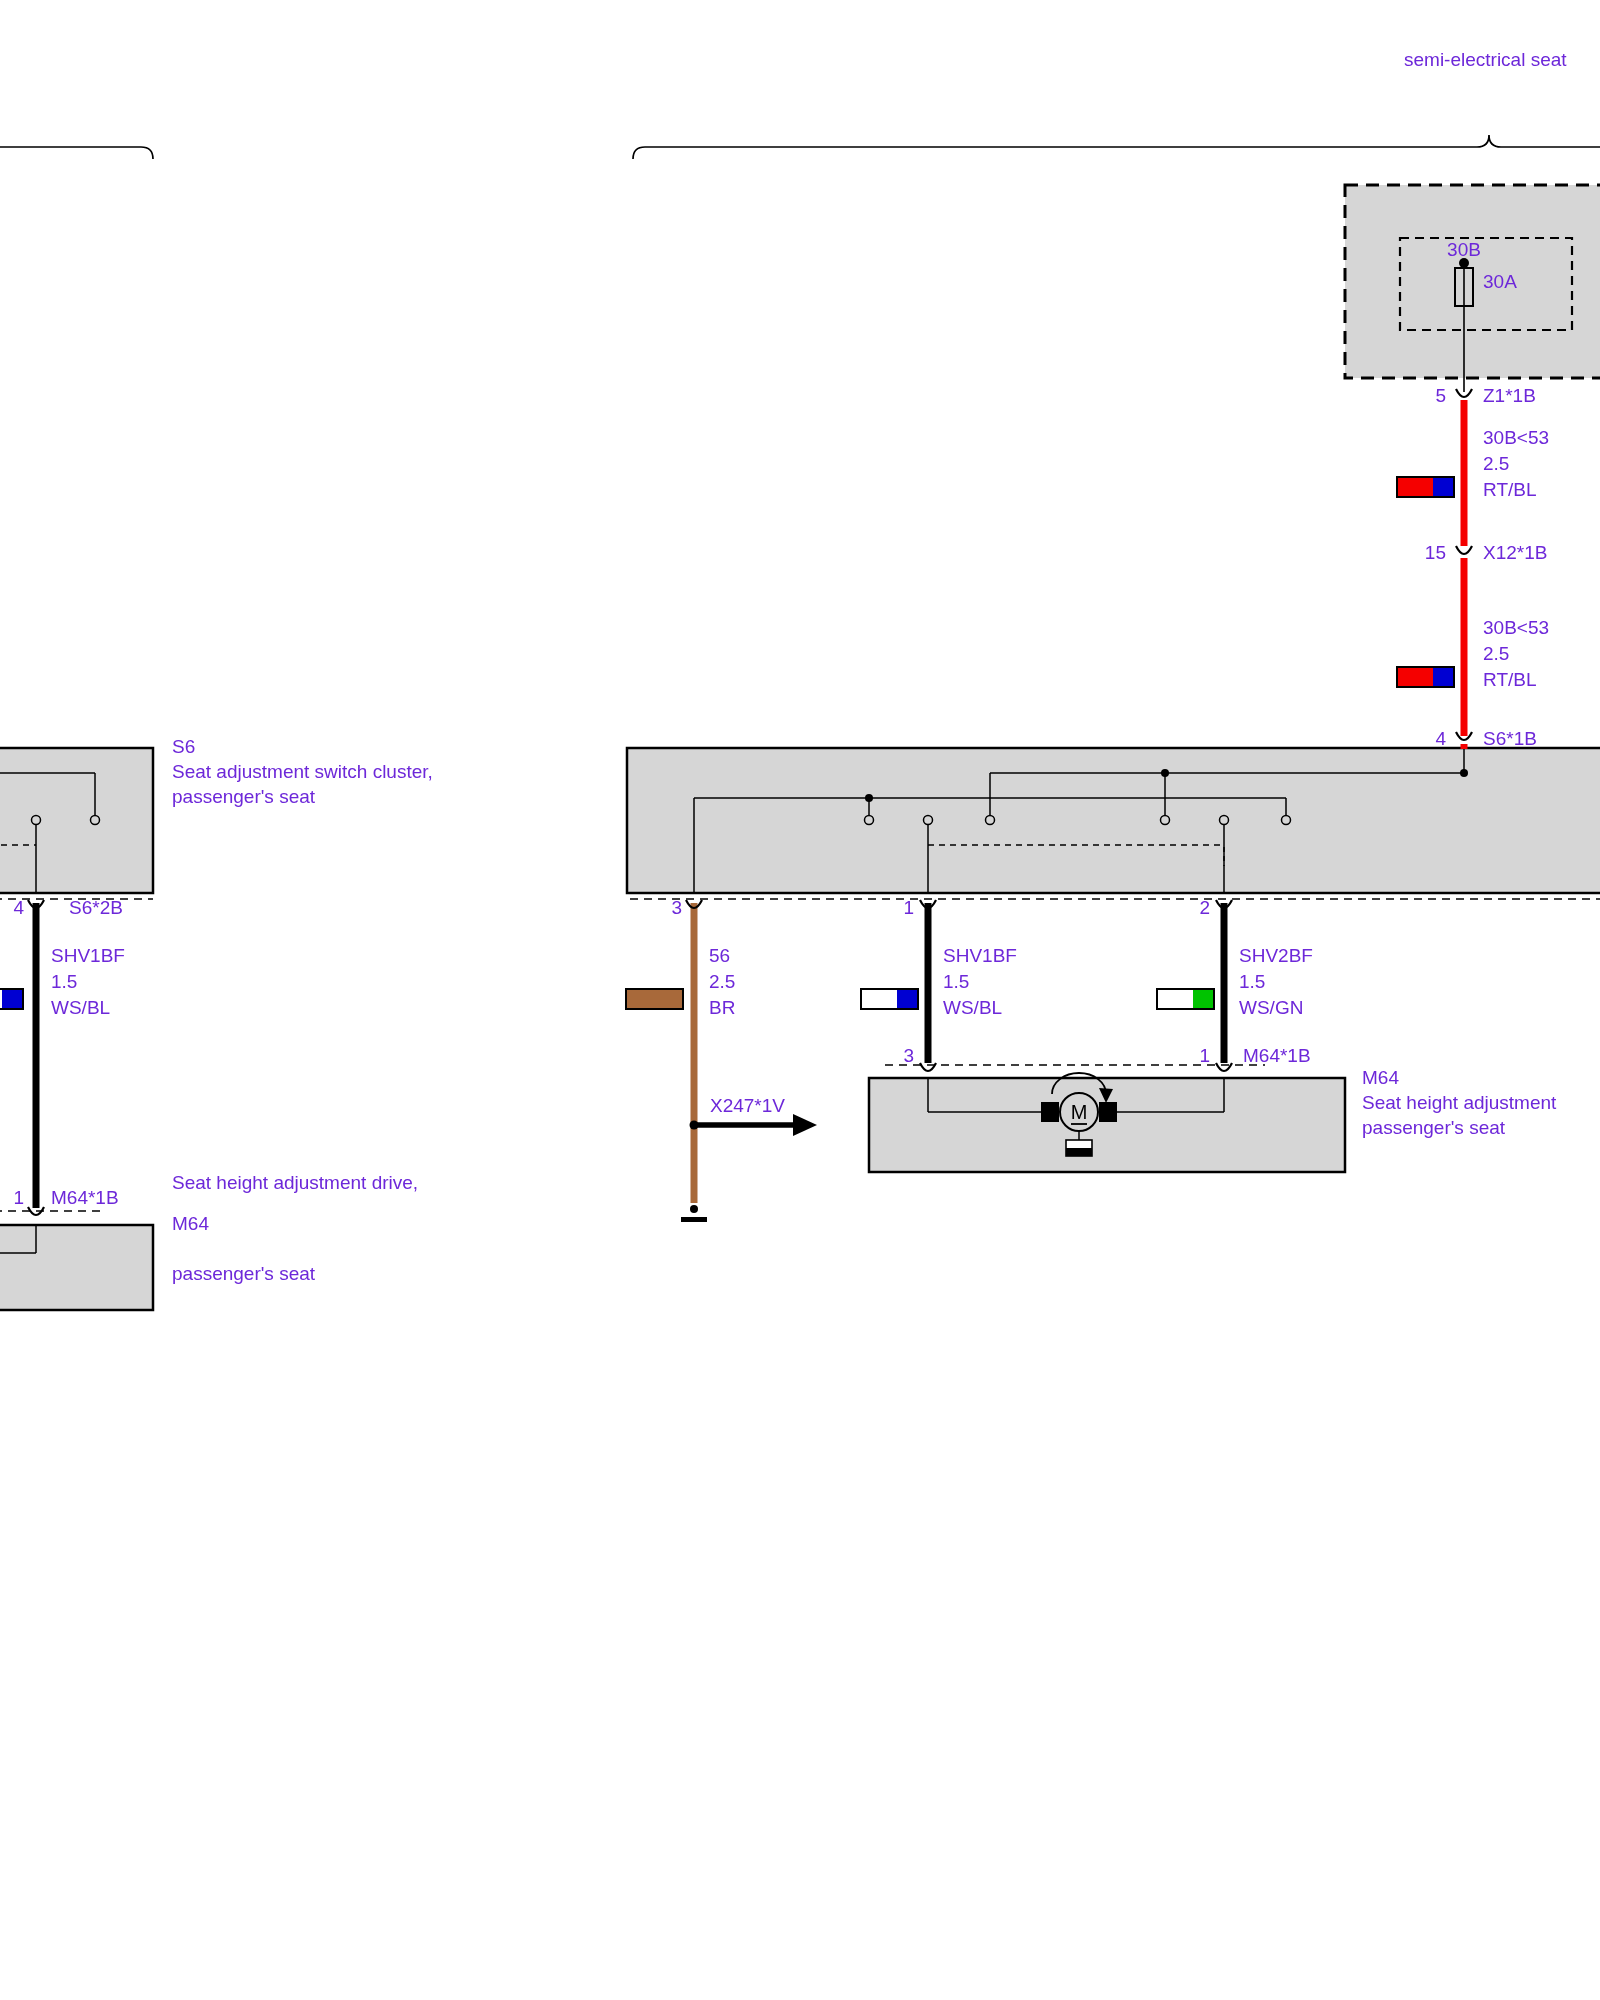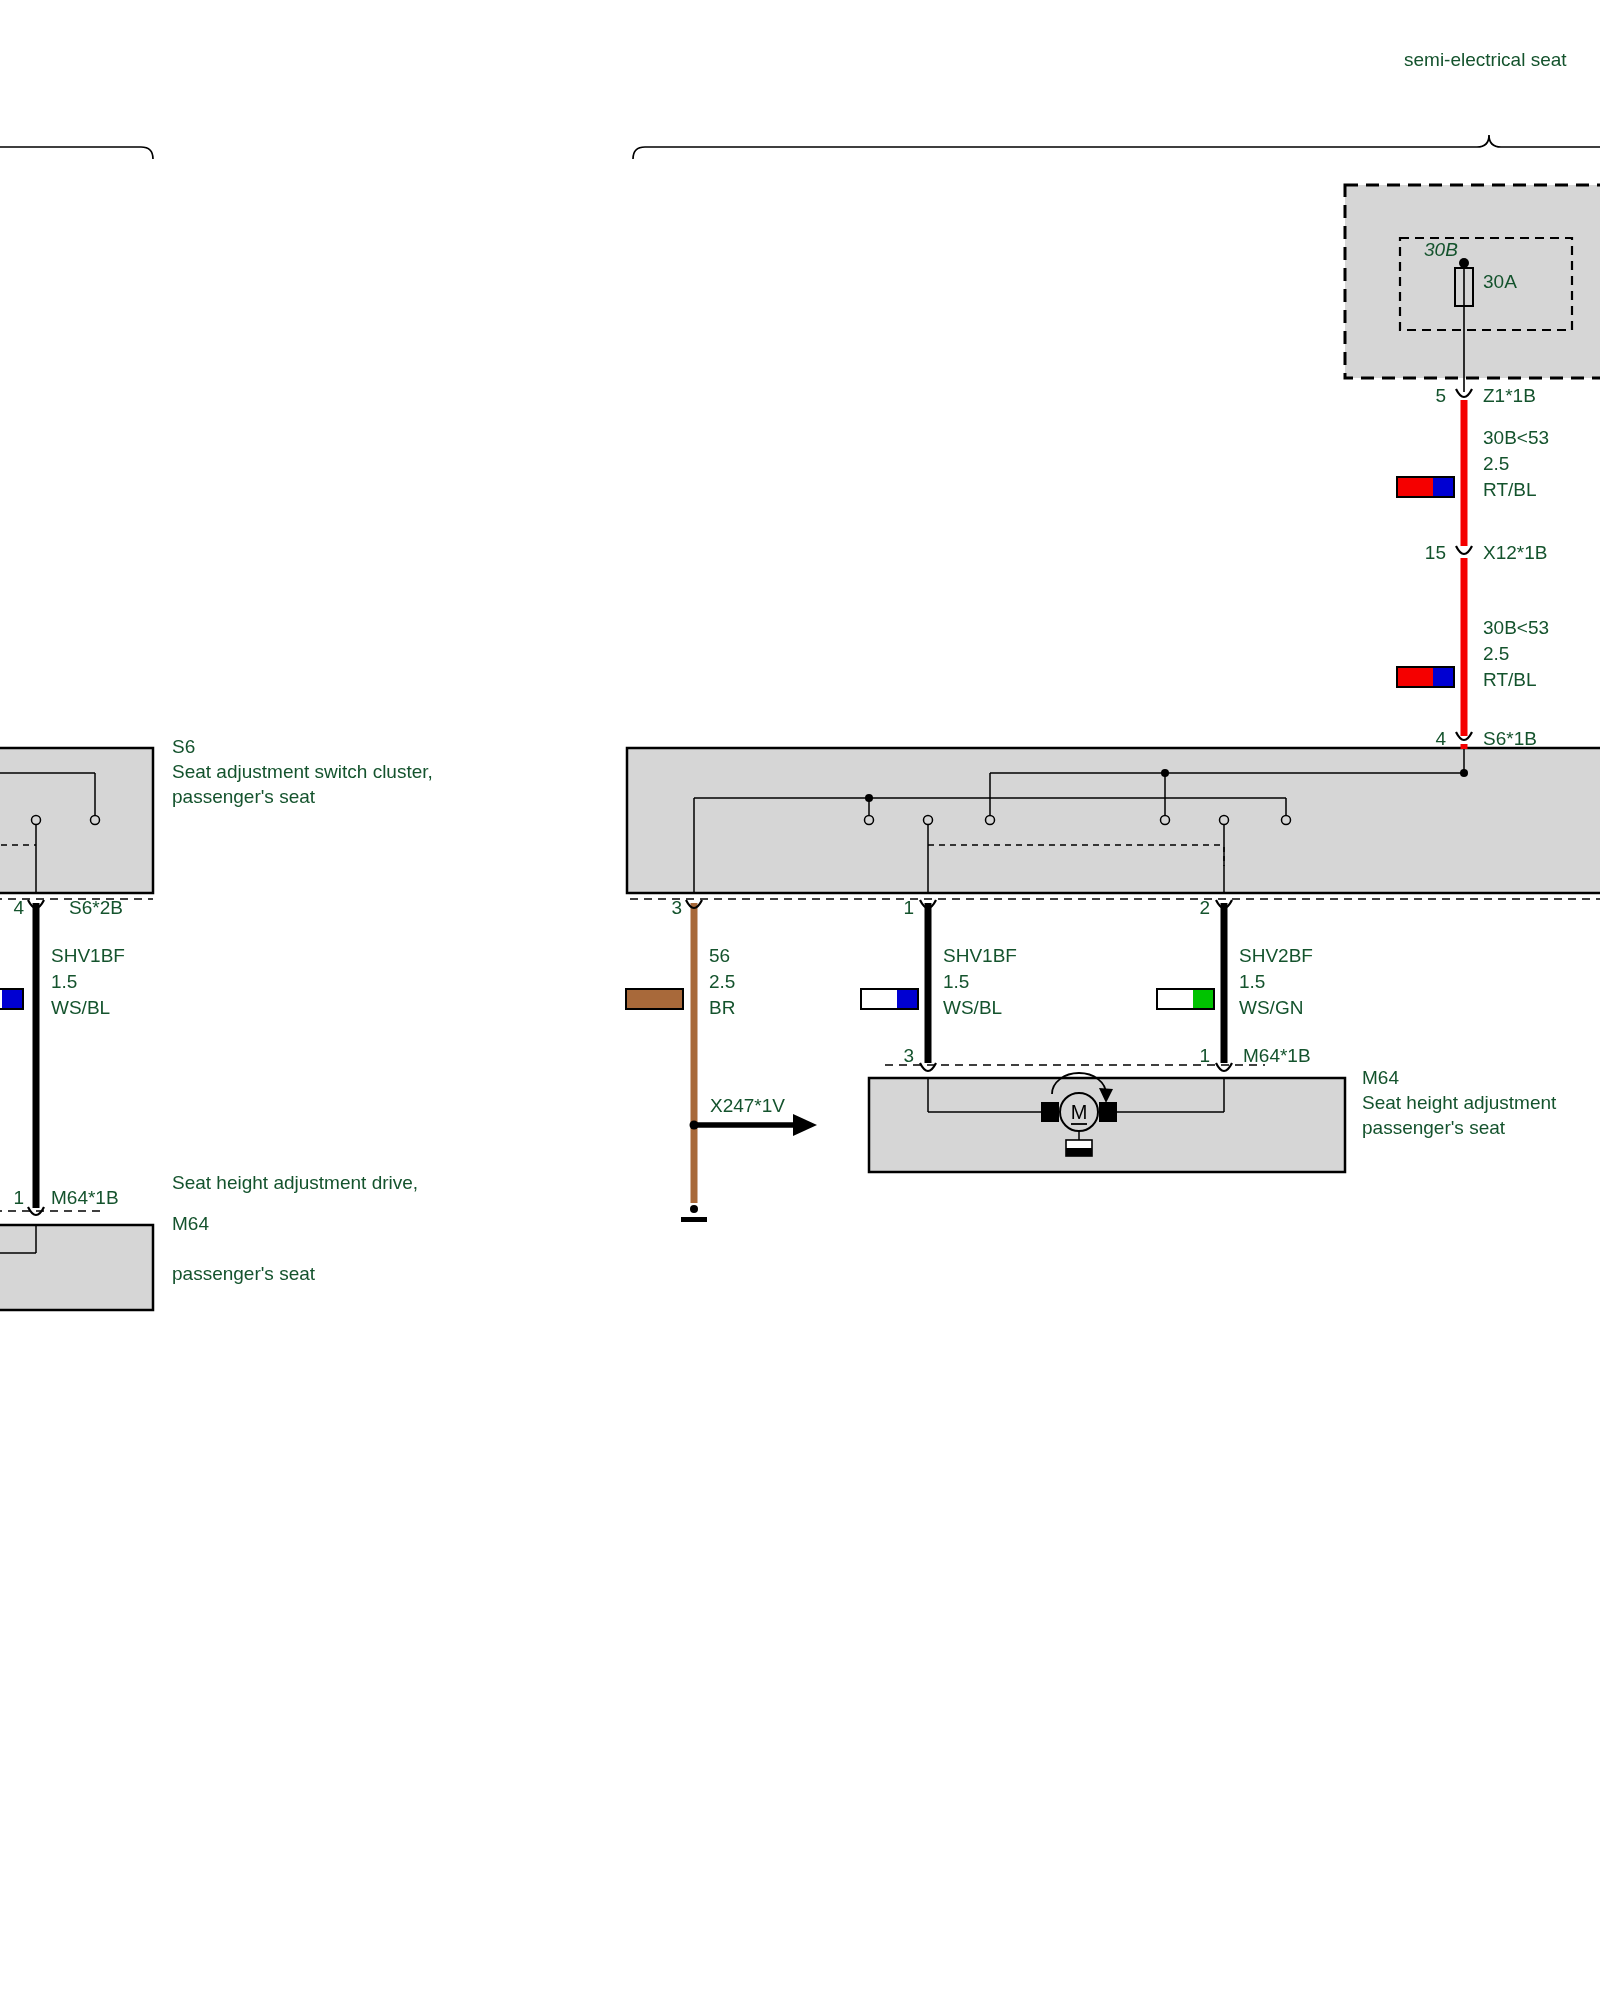--- a/index.html
+++ b/index.html
@@ -3,24 +3,24 @@
 <meta charset="utf-8">
 <style>
   html,body{margin:0;padding:0;background:#fff;}
   .canvas{
     position:relative;width:1600px;height:2000px;overflow:hidden;background:#fff;
     font-family:"Liberation Sans",sans-serif;
   }
   .canvas svg{position:absolute;left:0;top:0;}
   svg text{font-family:"Liberation Sans",sans-serif;fill:#000;}
   .lbl{
-    position:absolute;font-size:19px;line-height:22px;color:#14532d;white-space:nowrap;
+    position:absolute;font-size:19px;line-height:22px;color:#6d28d9;white-space:nowrap;
   }
   .r{text-align:right;}
-  .c{text-align:left;font-style:italic;}
+  .c{text-align:center;}
   .brace{fill:none;stroke:#000;stroke-width:1.7;}
   .compbox{stroke:#000;stroke-width:2.5;}
   .dashed3{stroke:#000;stroke-width:3;stroke-dasharray:13 8;}
   .dashed2{stroke:#000;stroke-width:2.2;stroke-dasharray:9 6;}
   .thin{stroke:#000;stroke-width:1.6;}
 </style>
 </head>
 <body>
 
 <div class="canvas">

